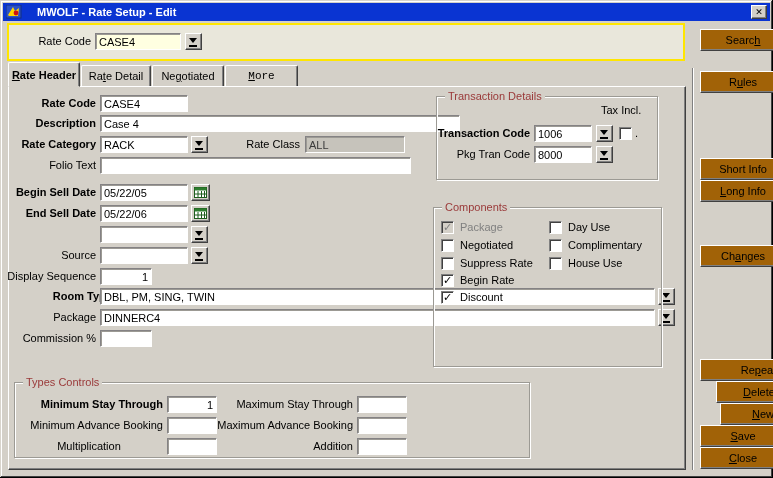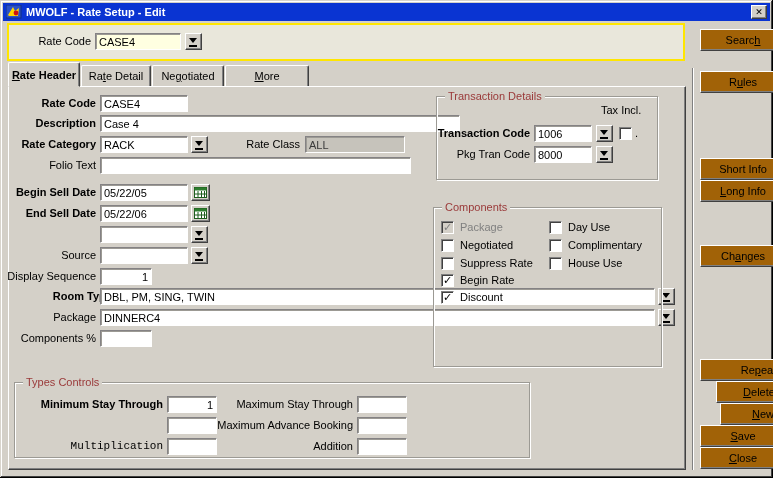--- a/index.html
+++ b/index.html
@@ -8,21 +8,21 @@
     position:relative;width:773px;height:478px;background:#D4D0C8;
     font-family:"Liberation Sans","DejaVu Sans",sans-serif;font-size:11px;color:#000;
     box-shadow: inset -1px -1px 0 #000, inset 1px 1px 0 #d8d4cc,
                 inset -2px -2px 0 #404040, inset 2px 2px 0 #fff;
     overflow:hidden;
   }
   
   .titlebar{position:absolute;left:3px;top:3px;width:767px;height:18px;background:#0A34D2;
     display:flex;align-items:center;padding:0 3px;color:#fff;font-weight:bold;}
   .titlebar .ticon{width:16px;height:14px;margin-right:4px;flex:0 0 auto;}
-  .title-text{flex:1;white-space:nowrap;overflow:hidden;}
+  .title-text{flex:1;white-space:nowrap;overflow:hidden;margin-left:11px;}
   .close-btn{width:16px;height:14px;background:#D4D0C8;color:#000;
     border:1px solid;border-color:#fff #404040 #404040 #fff;box-shadow:inset -1px -1px 0 #808080;
     font-size:9px;font-weight:bold;line-height:12px;text-align:center;cursor:default;}
   
   .top-panel{position:absolute;left:7px;top:23px;width:678px;height:38px;
     border:2px solid #FFE600;background:#E9E7DB;}
   .top-panel .tp-label{position:absolute;left:0;top:8px;width:82px;text-align:right;line-height:17px;}
   .top-panel .tp-input{position:absolute;left:86px;top:8px;width:86px;}
   
   .tb{height:17px;background:#fff;border:1px solid;border-color:#848284 #fff #fff #848284;
@@ -89,21 +89,21 @@
       <svg width="9" height="10" viewBox="0 0 9 10">
           <polygon points="0,1 8,1 4,6" fill="#000"></polygon>
           <rect x="0" y="8" width="8" height="2" fill="#000"></rect>
         </svg>
     </button>
   </div>
 
   <div class="tab" style="left:81px;width:70px;">Ra<u>t</u>e Detail</div>
   <div class="tab active" style="left:8px;width:72px;"><u>R</u>ate Header</div>
   <div class="tab" style="left:152px;width:72px;">Ne<u>g</u>otiated</div>
-  <div class="tab" style="left:225px;width:84px;"><u>M</u>ore</div>
+  <div class="tab" style="left:225px;width:73px;font-family:Liberation Mono, monospace;"><u>M</u>ore</div>
 
   <div class="panel"></div>
 
   <span class="fl b" style="top:95px;">Rate Code</span>
   <input class="tb abs" style="left: 100px; top: 95px; width: 88px;" value="CASE4">
 
   <span class="fl b" style="top:115px;">Description</span>
   <input class="tb abs" style="left: 100px; top: 115px; width: 360px;" value="Case 4">
 
   <span class="fl b" style="top:136px;">Rate Category</span>
@@ -177,21 +177,21 @@
 
   <span class="fl" style="top:309px;">Package</span>
   <input class="tb abs" style="left: 100px; top: 309px; width: 555px;" value="DINNERC4">
   <button class="lov" style="left:658px;top:309px;">
     <svg width="9" height="10" viewBox="0 0 9 10">
         <polygon points="0,1 8,1 4,6" fill="#000"></polygon>
         <rect x="0" y="8" width="8" height="2" fill="#000"></rect>
       </svg>
   </button>
 
-  <span class="fl" style="top:330px;">Components %</span>
+  <span class="fl" style="top:330px;">Commission %</span>
   <input class="tb abs" style="left: 100px; top: 330px; width: 52px;" value="">
 
   <div class="group" style="left:436px;top:96px;width:222px;height:84px;">
     <span class="gtitle">Transaction Details</span>
     <span class="abs" style="left:164px;top:7px;">Tax Incl.</span>
     <span class="abs b" style="left:0;top:28px;width:93px;text-align:right;line-height:17px;">Transaction Code</span>
     <input class="tb abs" style="left: 97px; top: 28px; width: 58px;" value="1006">
     <button class="lov" style="left:159px;top:28px;">
       <svg width="9" height="10" viewBox="0 0 9 10">
           <polygon points="0,1 8,1 4,6" fill="#000"></polygon>
@@ -239,25 +239,26 @@
   </div>
 
   <div class="group" style="left:14px;top:382px;width:516px;height:76px;">
     <span class="gtitle">Types Controls</span>
 
     <span class="abs b" style="left:0;top:13px;width:148px;text-align:right;line-height:17px;">Minimum Stay Through</span>
     <input class="tb num abs" style="left: 152px; top: 13px; width: 50px;" value="1">
     <span class="abs" style="left:190px;top:13px;width:148px;text-align:right;line-height:17px;">Maximum Stay Through</span>
     <input class="tb abs" style="left: 342px; top: 13px; width: 50px;" value="">
 
+    <span class="abs" style="left:0;top:34px;width:148px;text-align:right;line-height:17px;">Minimum Advance Booking</span>
     <input class="tb abs" style="left: 152px; top: 34px; width: 50px;" value="">
     <span class="abs" style="left:190px;top:34px;width:148px;text-align:right;line-height:17px;">Maximum Advance Booking</span>
     <input class="tb abs" style="left: 342px; top: 34px; width: 50px;" value="">
 
-    <span class="abs" style="left:0;top:55px;width:148px;text-align:right;line-height:17px;font-family:Liberation Mono, monospace;">Multiplication</span>
+    <span class="abs" style="left:0;top:55px;width:148px;text-align:center;line-height:17px;">Multiplication</span>
     <input class="tb abs" style="left: 152px; top: 55px; width: 50px;" value="">
     <span class="abs" style="left:190px;top:55px;width:148px;text-align:right;line-height:17px;">Addition</span>
     <input class="tb abs" style="left: 342px; top: 55px; width: 50px;" value="">
   </div>
 
   <div class="divider"></div>
 
   <button class="sbtn" style="top:29px;">Searc<u>h</u></button>
   <button class="sbtn" style="top:71px;">R<u>u</u>les</button>
   <button class="sbtn" style="top:158px;">Short Info</button>

